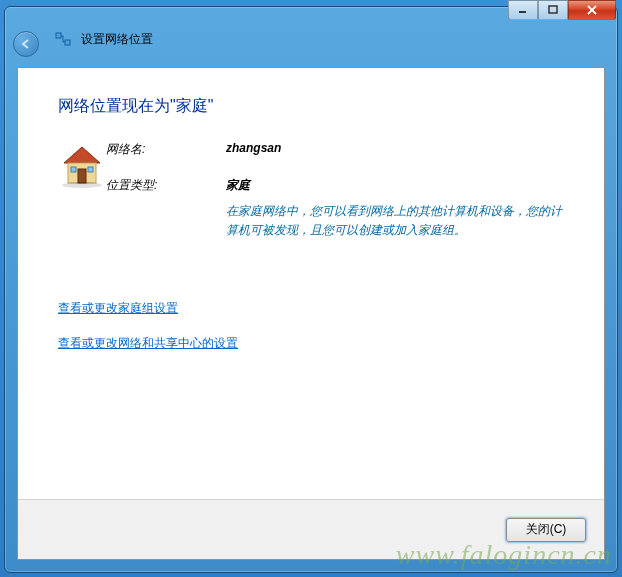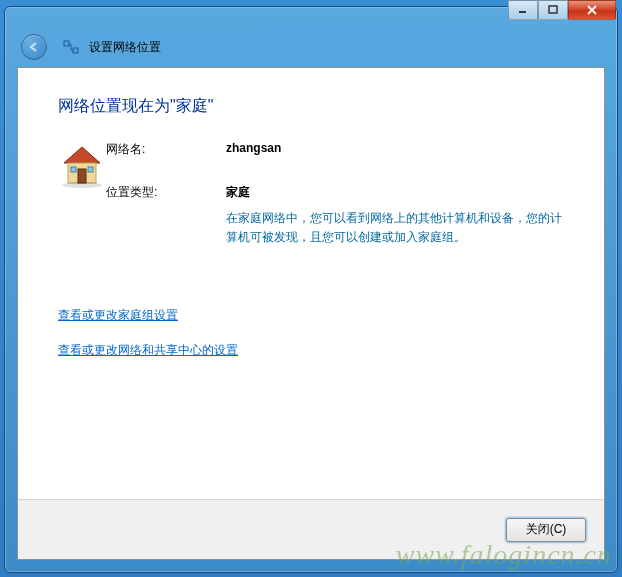--- a/index.html
+++ b/index.html
@@ -61,25 +61,24 @@
     .win-btn.close {
       width: 48px;
       background: linear-gradient(to bottom, #e6947a 0%, #d9462a 45%, #c5341a 55%, #e05030 100%);
       border-bottom-right-radius: 3px;
       color: white;
     }
     .win-btn svg { display: block; }
     .header-area {
       position: absolute;
       top: 24px;
-      left: 16px;
+      left: 8px;
       right: 8px;
       height: 32px;
       display: flex;
-      align-items: center;
       gap: 10px;
     }
     .back-btn {
       width: 26px;
       height: 26px;
       border-radius: 50%;
       background: radial-gradient(circle at 30% 30%, #6fb5e8, #2e79b8);
       border: 1px solid #1a4c7a;
       display: flex;
       align-items: center;
@@ -124,23 +123,24 @@
       width: 48px;
       height: 48px;
       position: relative;
     }
     .info-grid {
       display: flex;
     }
     .info-table {
       display: grid;
       grid-template-columns: 120px 1fr;
-      row-gap: 26px;
+      row-gap: 19px;
       font-size: 12px;
       margin-left: 0;
+      font-style: italic;
     }
     .info-table .label {
       color: #000;
     }
     .info-table .value {
       color: #000;
     }
     .value-bold {
       font-weight: bold;
     }

